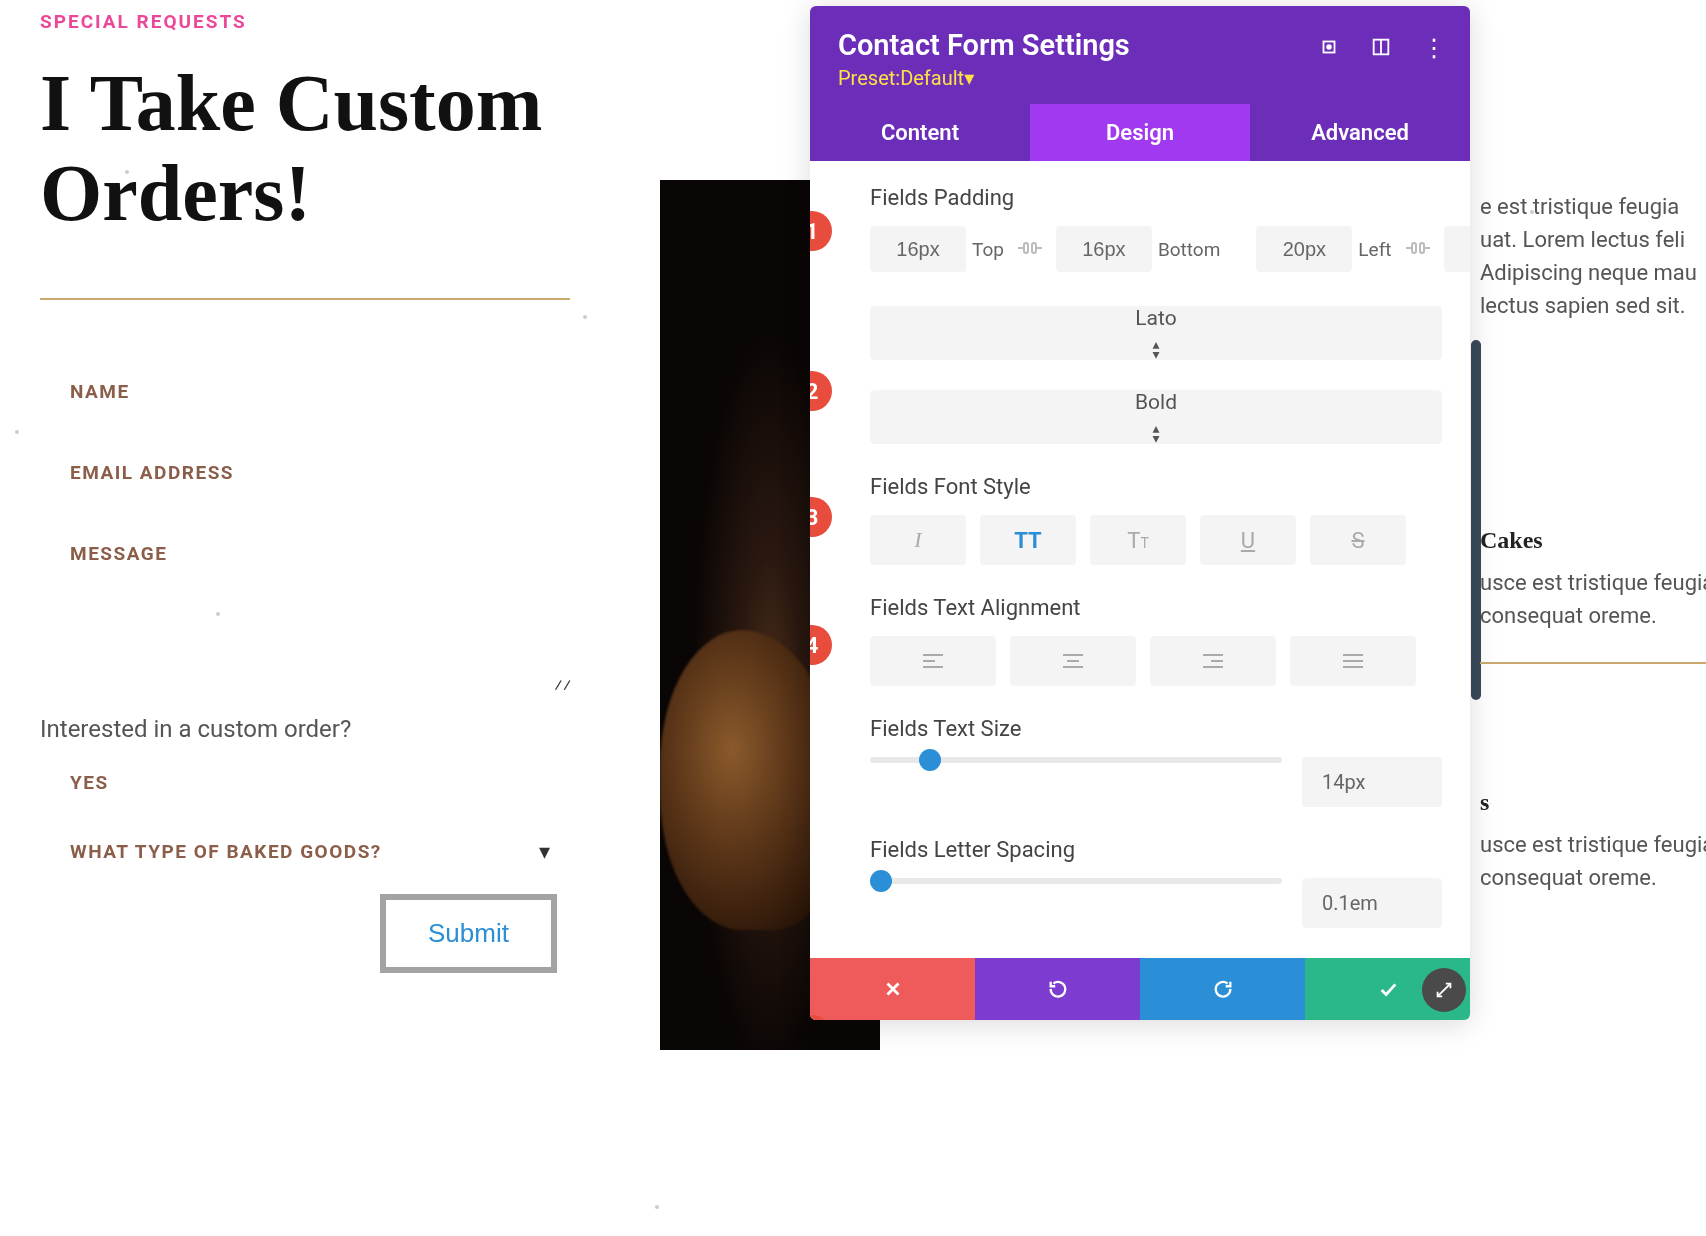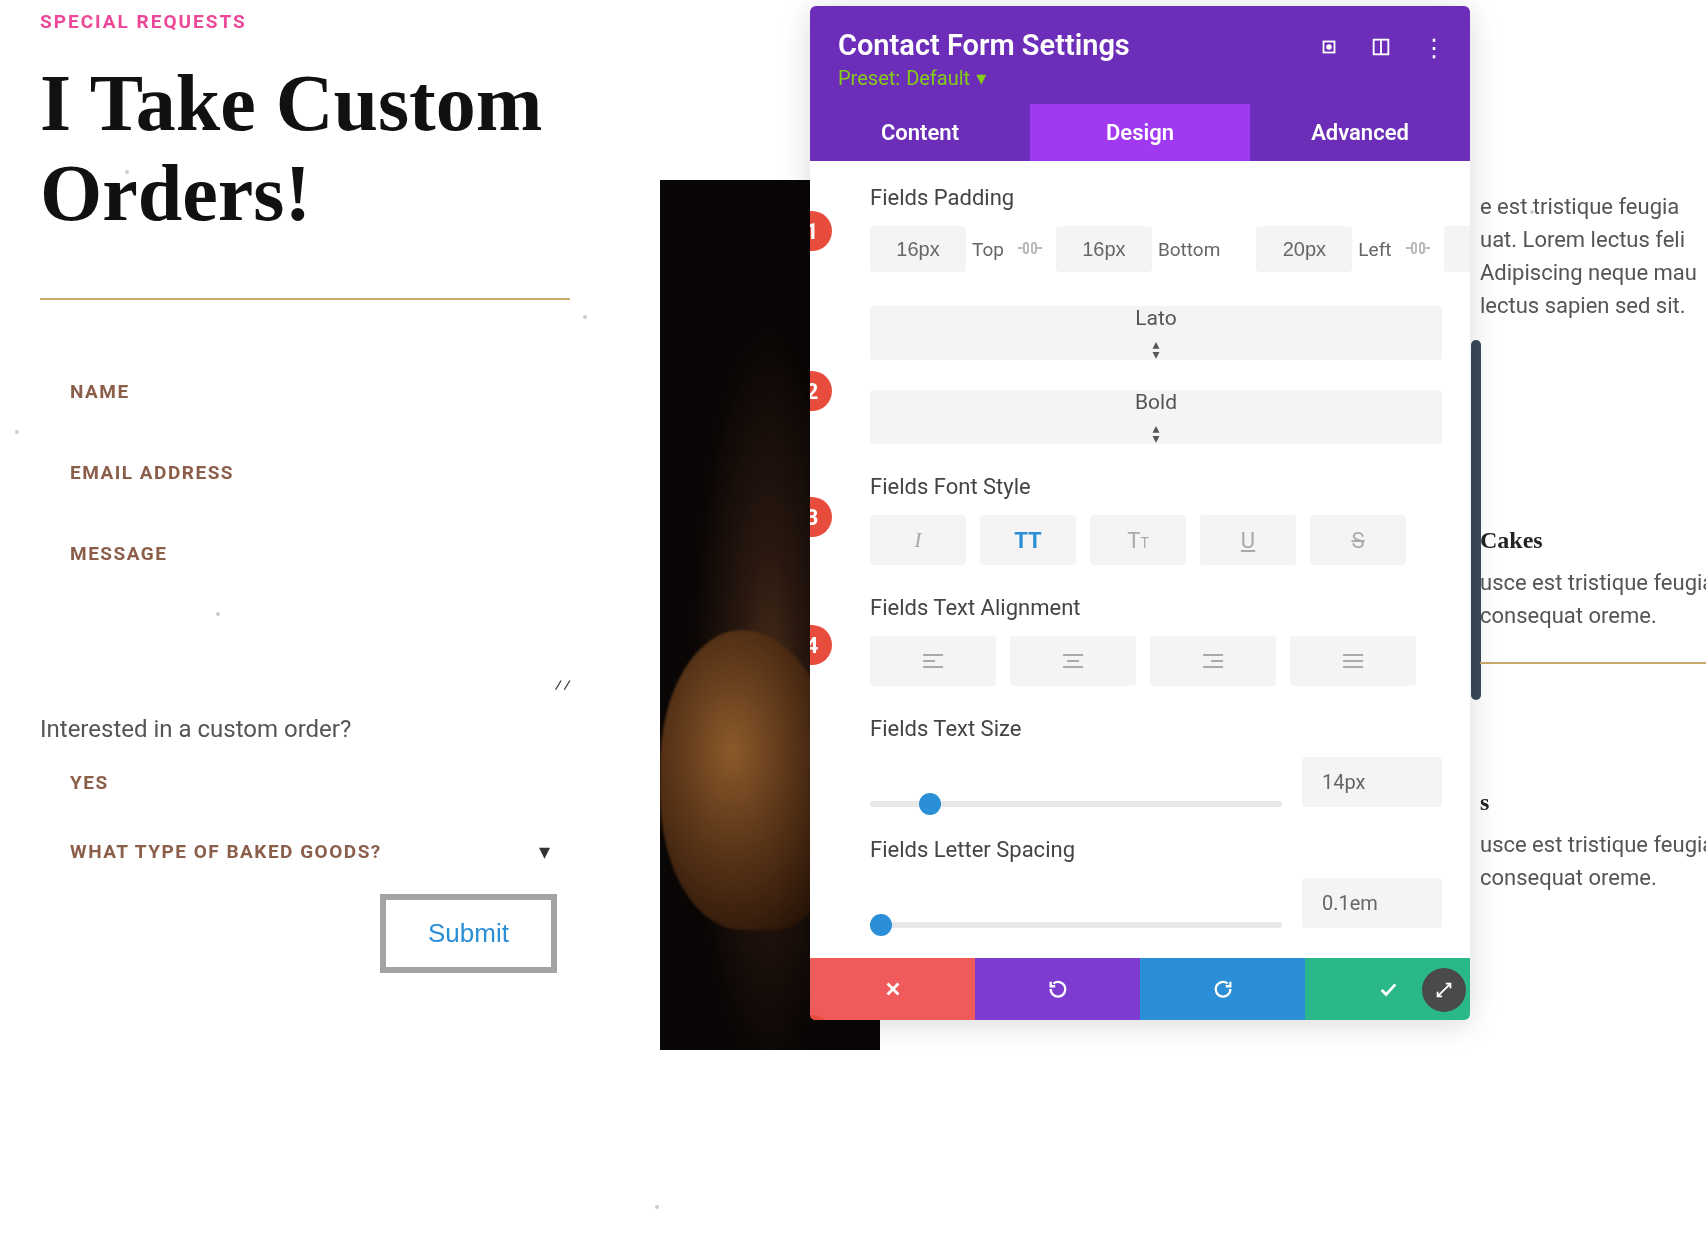--- a/index.html
+++ b/index.html
@@ -168,24 +168,24 @@
   color: #fff;
   padding: 22px 28px 0 28px;
 }
 .panel-title {
   font-size: 29px;
   font-weight: 600;
   margin-bottom: 4px;
 }
 .preset-row {
   font-size: 20px;
-  color: #84cc16;
+  color: #fde047;
   display: inline-flex;
   align-items: center;
-  gap: 6px;
+  gap: 0;
   margin-bottom: 14px;
 }
 .header-icons {
   position: absolute;
   right: 24px;
   top: 30px;
   display: flex;
   gap: 30px;
 }
 .header-icons svg { width: 22px; height: 22px; }
@@ -309,21 +309,21 @@
   display: flex;
   align-items: center;
   justify-content: center;
   cursor: pointer;
 }
 .align-btn svg { width: 24px; height: 20px; }
 
 
 .slider-row {
   display: flex;
-  align-items: flex-end;
+  align-items: flex-start;
   gap: 20px;
   margin-bottom: 30px;
 }
 .slider-track {
   flex: 1;
   height: 6px;
   background: #e8e8e8;
   border-radius: 3px;
   position: relative;
 }

